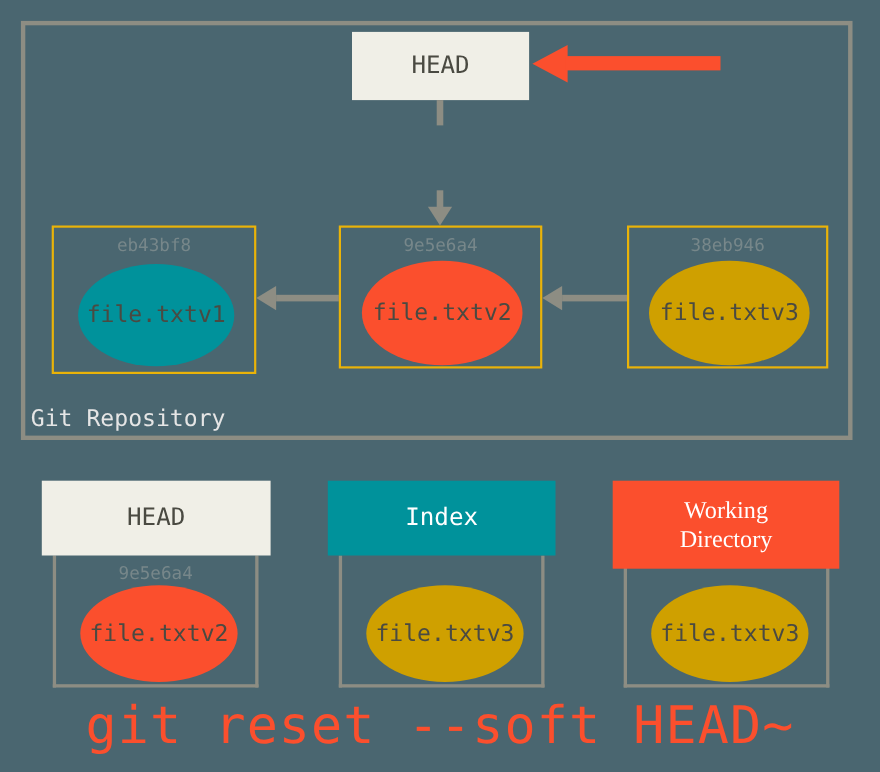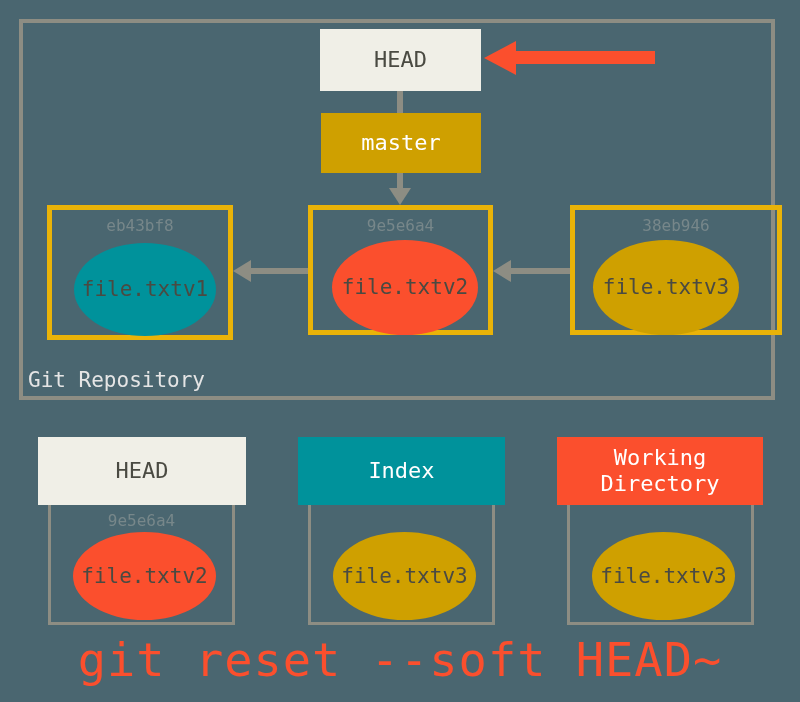--- a/index.html
+++ b/index.html
@@ -90,21 +90,21 @@
     width: 0; height: 0;
     border-top: 11px solid transparent;
     border-bottom: 11px solid transparent;
     border-right: 18px solid #8d8d83;
   }
 
   
   .commit-frame {
     position: absolute;
     box-sizing: border-box;
-    border: 5px solid #eab308;
+    border: 2px solid #eab308;
   }
   .commit-hash {
     position: absolute;
     left: 0;
     right: 0;
     top: 6px;
     text-align: center;
     font-size: 16px;
     color: #77878a;
     font-family: "DejaVu Sans Mono", "Liberation Mono", monospace;
@@ -180,21 +180,20 @@
 
 <div id="stage">
 
   <div class="repo-box"></div>
   <div class="repo-label">Git Repository</div>
 
   <div class="label-box head-top">HEAD</div>
 
   <div class="conn" style="left:397px; top:91px; width:6px; height:23px;"></div>
 
-  <div class="label-box master-box">master</div>
 
   <div class="conn" style="left:397px; top:173px; width:6px; height:20px;"></div>
   <div class="arrow-down" style="left:389px; top:188px;"></div>
 
   <div class="commit-frame" style="left:47px; top:205px; width:186px; height:135px;">
     <div class="commit-hash">eb43bf8</div>
     <div class="blob" style="left:22px; top:33px; width:142px; height:93px; background:#00929b;">
       <span>file.txt</span>
       <span>v1</span>
     </div>
@@ -207,21 +206,21 @@
     <div class="commit-hash">9e5e6a4</div>
     <div class="blob" style="left:19px; top:30px; width:146px; height:95px; background:#fb4f2d;">
       <span>file.txt</span>
       <span>v2</span>
     </div>
   </div>
 
   <div class="conn" style="left:511px; top:268px; width:59px; height:6px;"></div>
   <div class="arrow-left" style="left:493px; top:260px;"></div>
 
-  <div class="commit-frame" style="left:570px; top:205px; width:212px; height:130px;text-decoration:underline;">
+  <div class="commit-frame" style="left:570px; top:205px; width:183px; height:130px;text-decoration:underline;">
     <div class="commit-hash">38eb946</div>
     <div class="blob" style="left:18px; top:30px; width:146px; height:95px; background:#cfa000;">
       <span>file.txt</span>
       <span>v3</span>
     </div>
   </div>
 
   <div class="red-arrow-head" style="left:484px; top:41px;"></div>
   <div class="red-arrow-shaft" style="left:514px; top:51px; width:141px; height:13px;"></div>
 
@@ -241,20 +240,20 @@
     </div>
   </div>
   <div class="label-box index-box" style="left:298px; top:437px; width:207px; height:68px;">Index</div>
 
   <div class="stage-frame" style="left:567px; top:505px; width:187px; height:120px;">
     <div class="blob" style="left:22px; top:27px; width:143px; height:88px; background:#cfa000;">
       <span>file.txt</span>
       <span>v3</span>
     </div>
   </div>
-  <div class="label-box wd-box" style="left:557px; top:437px; width:206px; height:68px; flex-direction:column;">
+  <div class="label-box wd-box" style="left:557px; top:437px; width:206px; height:80px; flex-direction:column;font-family:Liberation Serif, serif;">
     <span>Working</span>
     <span>Directory</span>
   </div>
 
   <div class="command">git reset --soft HEAD~</div>
 
 </div>
 
 </body></html>

